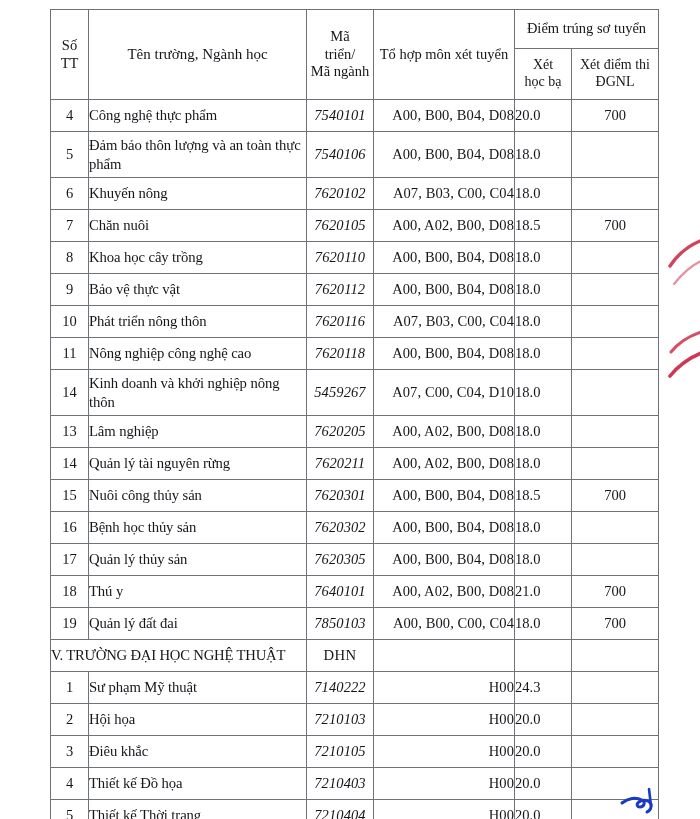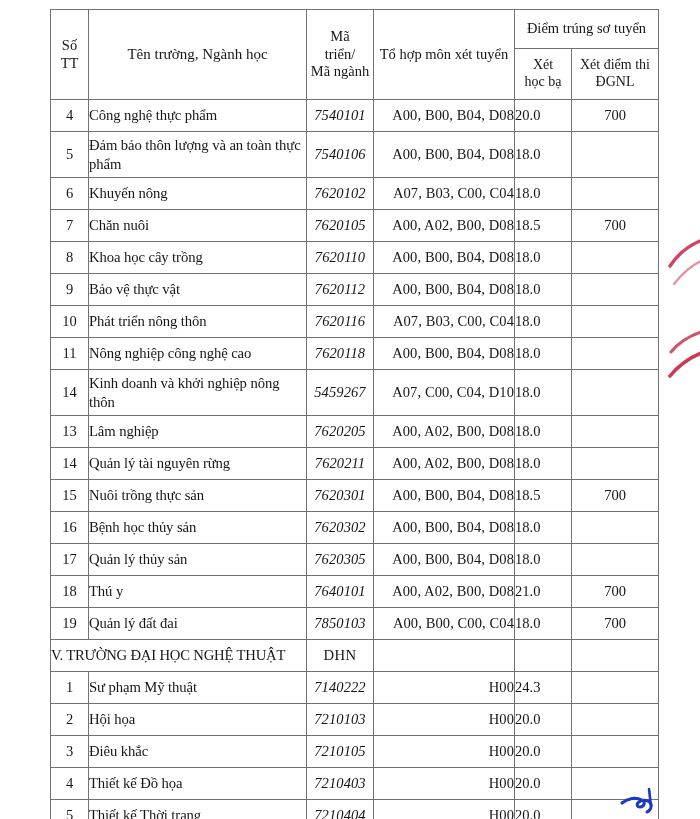--- a/index.html
+++ b/index.html
@@ -270,21 +270,21 @@
           <tr class="row-1">
             <td class="stt">14</td>
             <td class="name">Quản lý tài nguyên rừng</td>
             <td class="code">7620211</td>
             <td class="comb">A00, A02, B00, D08</td>
             <td class="hb">18.0</td>
             <td class="dgnl"></td>
           </tr>
           <tr class="row-1">
             <td class="stt">15</td>
-            <td class="name">Nuôi trồng thực sản</td>
+            <td class="name">Nuôi công thủy sản</td>
             <td class="code">7620301</td>
             <td class="comb">A00, B00, B04, D08</td>
             <td class="hb">18.5</td>
             <td class="dgnl">700</td>
           </tr>
           <tr class="row-1">
             <td class="stt">16</td>
             <td class="name">Bệnh học thủy sản</td>
             <td class="code">7620302</td>
             <td class="comb">A00, B00, B04, D08</td>

